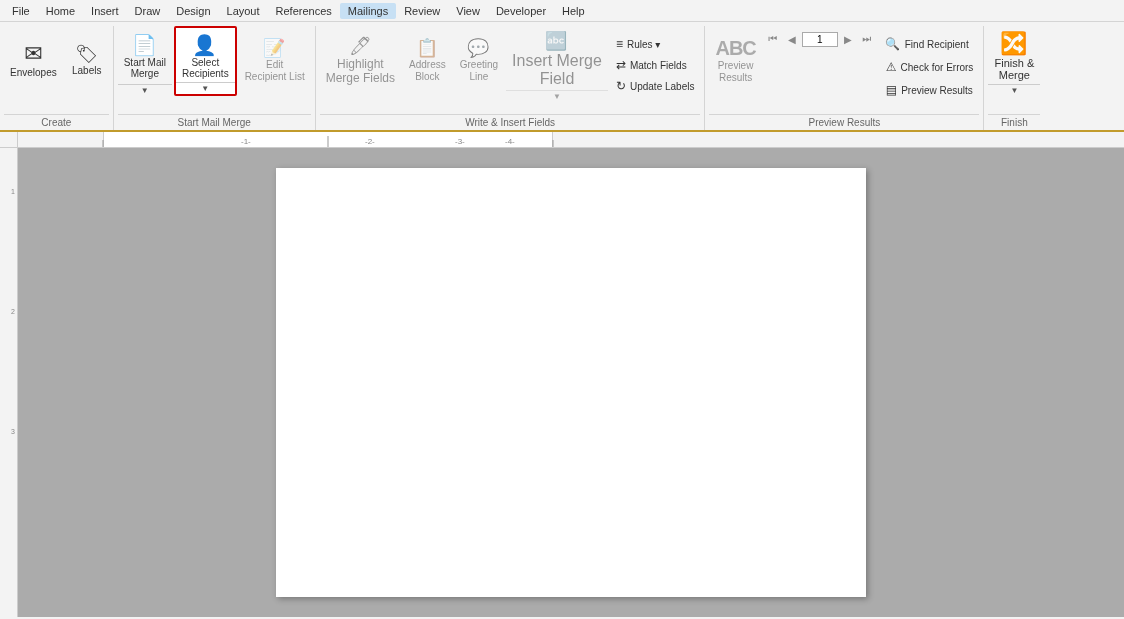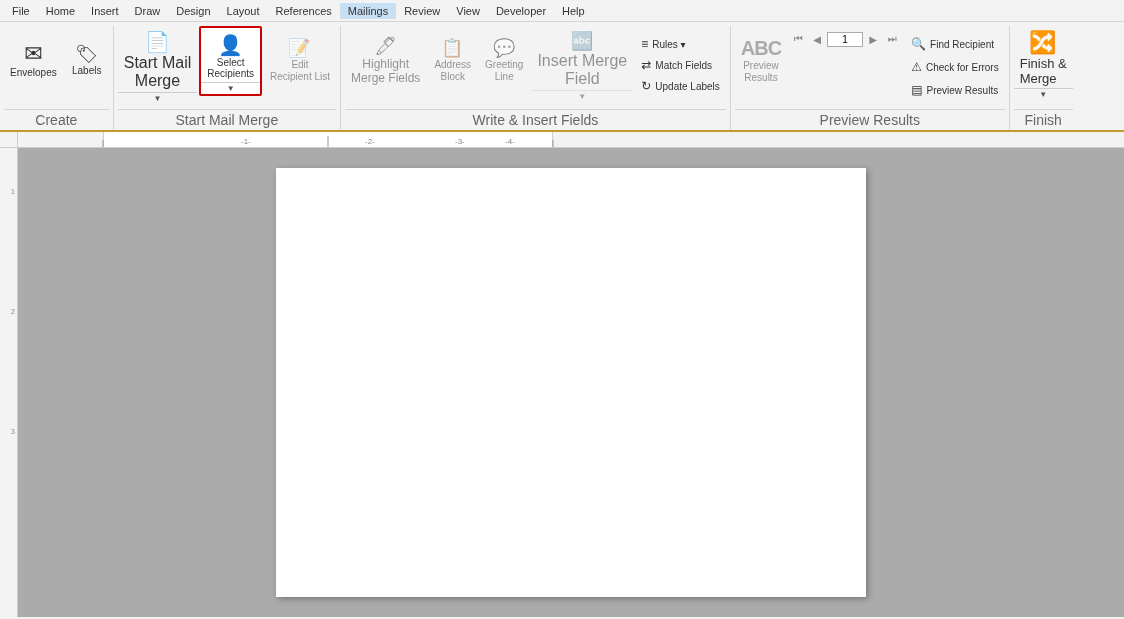--- a/index.html
+++ b/index.html
@@ -46,21 +46,21 @@
     }
 
     .ribbon-group-content {
       display: flex;
       align-items: flex-start;
       flex: 1;
       gap: 2px;
     }
 
     .ribbon-group-label {
-      font-size: 14px;
+      font-size: 10px;
       color: #666;
       text-align: center;
       padding: 2px 0;
       border-top: 1px solid #d4d4d4;
       margin-top: 2px;
     }
 
     .ribbon-btn {
       display: flex;
       flex-direction: column;
@@ -243,21 +243,21 @@
     </div>
     <div class="ribbon-group-label">Create</div>
   </div>
 
   <div class="ribbon-group">
     <div class="ribbon-group-content">
 
       <div style="display:flex;flex-direction:column;height:70px;">
         <div class="split-btn-top">
           <span style="font-size:20px;">📄</span>
-          <span style="font-size:16px;text-align:center;">Start Mail<br>Merge</span>
+          <span style="font-size:10px;text-align:center;">Start Mail<br>Merge</span>
         </div>
         <div class="split-btn-drop">▼</div>
       </div>
 
       <div style="display:flex;flex-direction:column;height:70px;border:2px solid #cc0000;background:#fff;border-radius:2px;">
         <div class="split-btn-top" style="min-width:46px;">
           <span style="font-size:20px;">👤</span>
           <span style="font-size:10px;text-align:center;">Select<br>Recipients</span>
         </div>
         <div class="split-btn-drop">▼</div>
@@ -352,21 +352,21 @@
       </div>
     </div>
     <div class="ribbon-group-label">Preview Results</div>
   </div>
 
   <div class="ribbon-group" style="border-right:none;">
     <div class="ribbon-group-content">
       <div style="display:flex;flex-direction:column;height:70px;">
         <div class="split-btn-top" style="min-width:52px;">
           <span style="font-size:22px;">🔀</span>
-          <span style="font-size:13px;text-align:left;">Finish &amp;<br>Merge</span>
+          <span style="font-size:11px;text-align:center;">Finish &amp;<br>Merge</span>
         </div>
         <div class="split-btn-drop">▼</div>
       </div>
     </div>
     <div class="ribbon-group-label">Finish</div>
   </div>
 
 </div>
 
 <div class="ruler-container">

